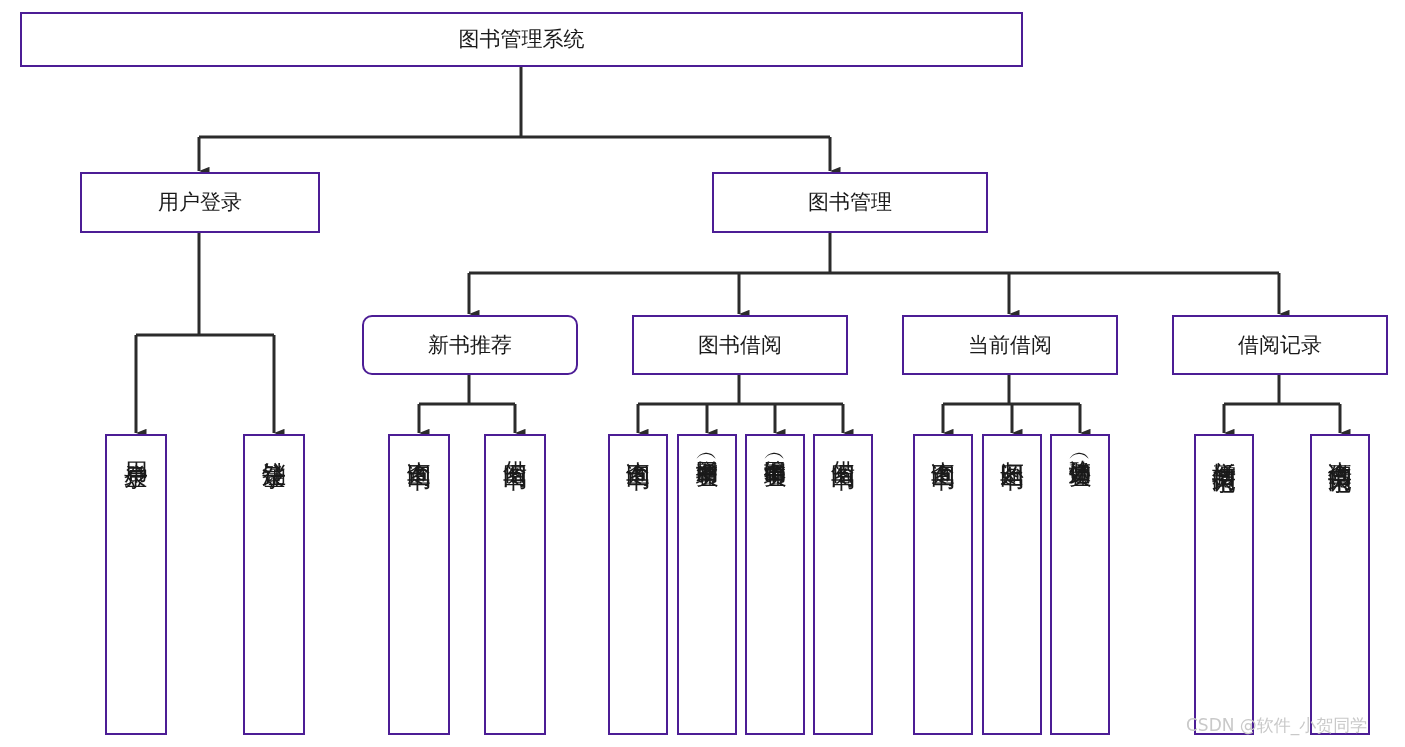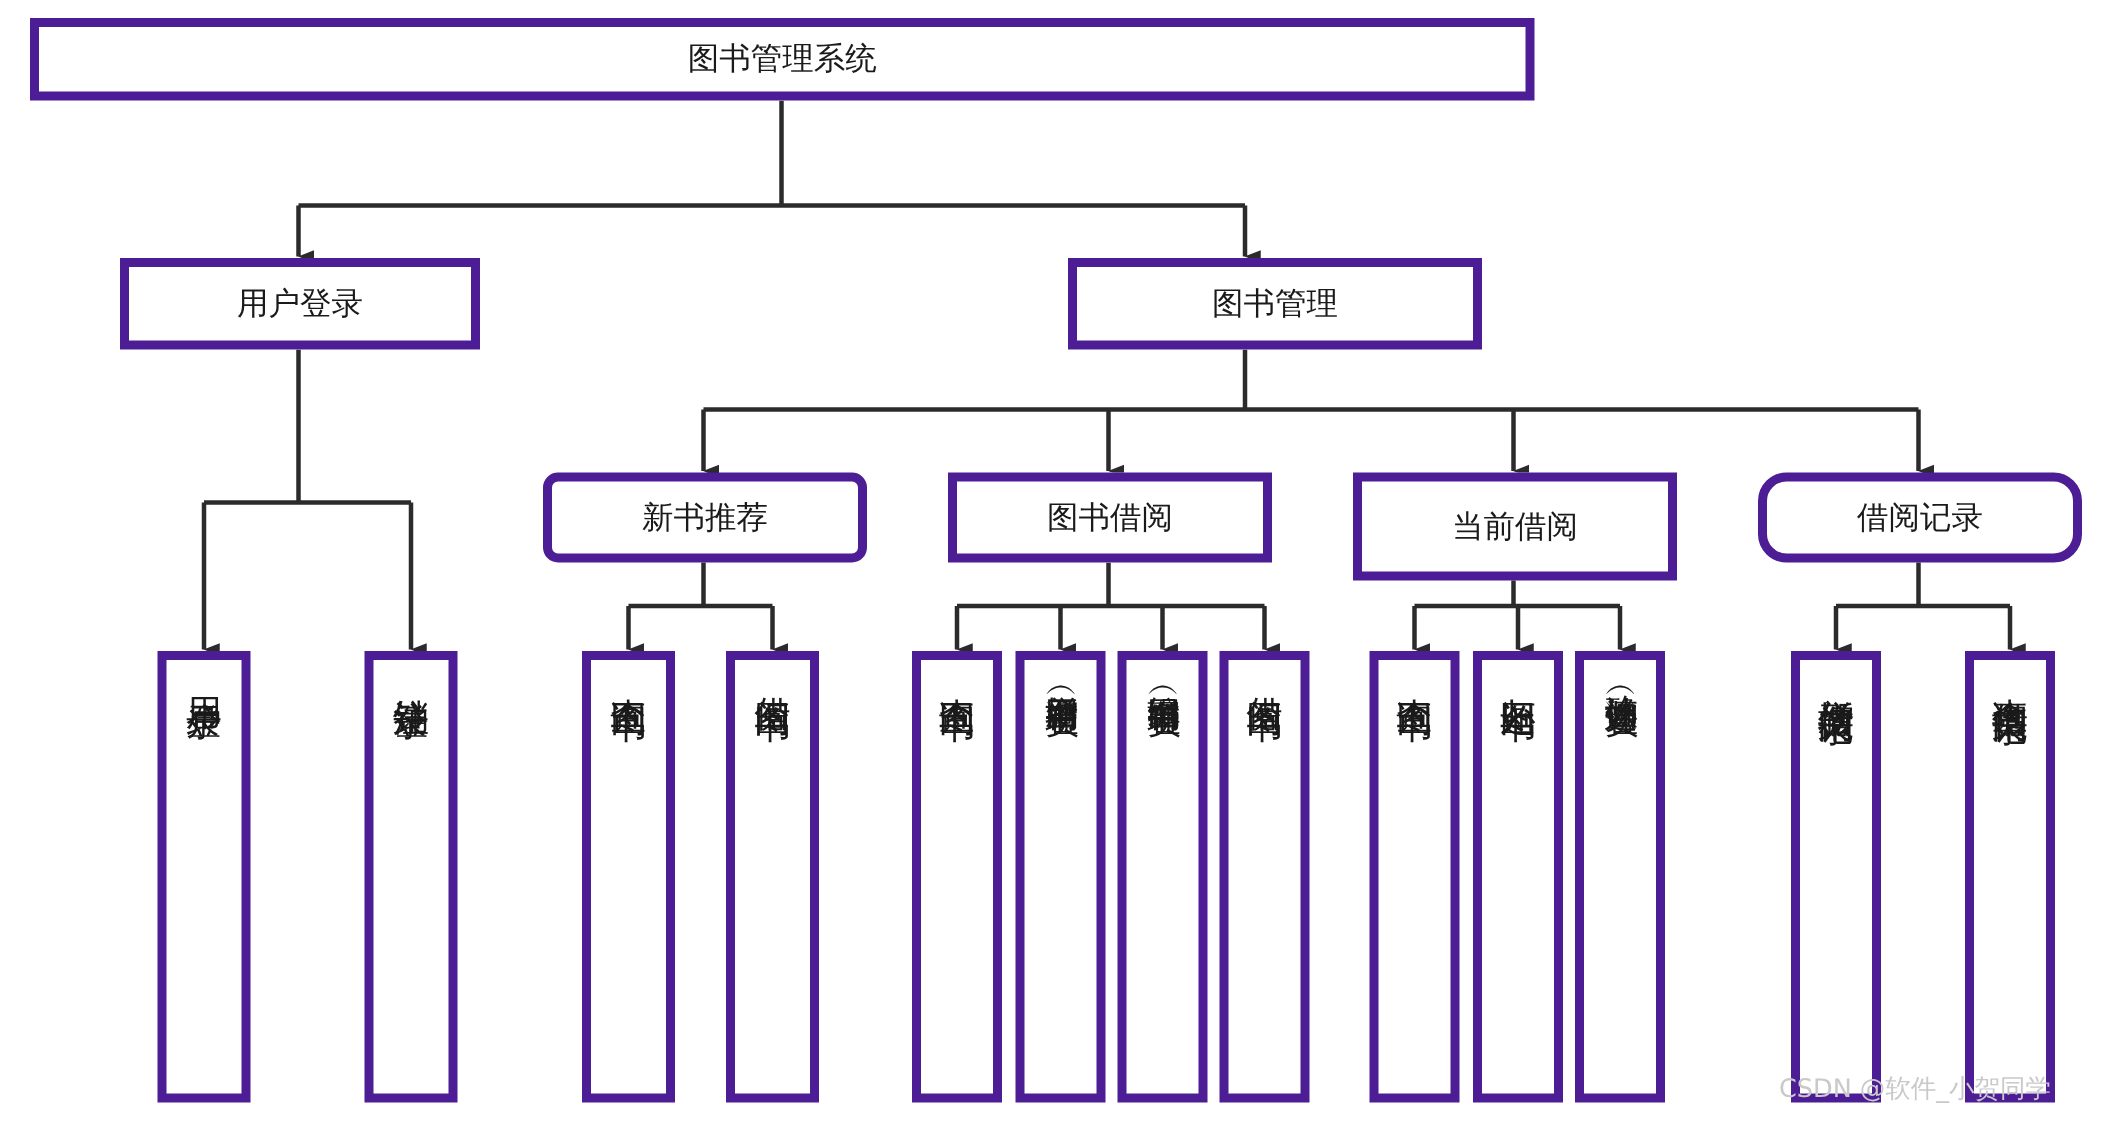--- a/index.html
+++ b/index.html
@@ -23,21 +23,21 @@
     position: absolute;
     left: 0;
     top: 0;
     width: 1405px;
     height: 747px;
   }
   .node {
     position: absolute;
     box-sizing: border-box;
     background: #ffffff;
-    border: 6px solid #4c1d95;
+    border: 2px solid #4c1d95;
     display: flex;
     align-items: center;
     justify-content: center;
     overflow: hidden;
   }
   .node .label {
     color: #1a1a1a;
     line-height: 1.08;
     text-align: center;
     white-space: nowrap;
@@ -129,24 +129,24 @@
       </div>
       <div class="node horizontal" style="left: 712px; top: 172px; width: 276px; height: 61px;">
         <span class="label">图书管理</span>
       </div>
       <div class="node horizontal" style="left: 362px; top: 315px; width: 216px; height: 60px; border-radius: 10px;">
         <span class="label">新书推荐</span>
       </div>
       <div class="node horizontal" style="left: 632px; top: 315px; width: 216px; height: 60px;">
         <span class="label">图书借阅</span>
       </div>
-      <div class="node horizontal" style="left: 902px; top: 315px; width: 216px; height: 72px;">
+      <div class="node horizontal" style="left: 902px; top: 315px; width: 216px; height: 60px;">
         <span class="label">当前借阅</span>
       </div>
-      <div class="node horizontal" style="left: 1172px; top: 315px; width: 216px; height: 60px; border-radius: 19px;">
+      <div class="node horizontal" style="left: 1172px; top: 315px; width: 216px; height: 60px;">
         <span class="label">借阅记录</span>
       </div>
       <div class="node vertical" style="left: 105px; top: 434px; width: 62px; height: 301px;">
         <span class="label">用户登录</span>
       </div>
       <div class="node vertical" style="left: 243px; top: 434px; width: 62px; height: 301px;">
         <span class="label">注销登录</span>
       </div>
       <div class="node vertical" style="left: 388px; top: 434px; width: 62px; height: 301px;">
         <span class="label">查询图书</span>

